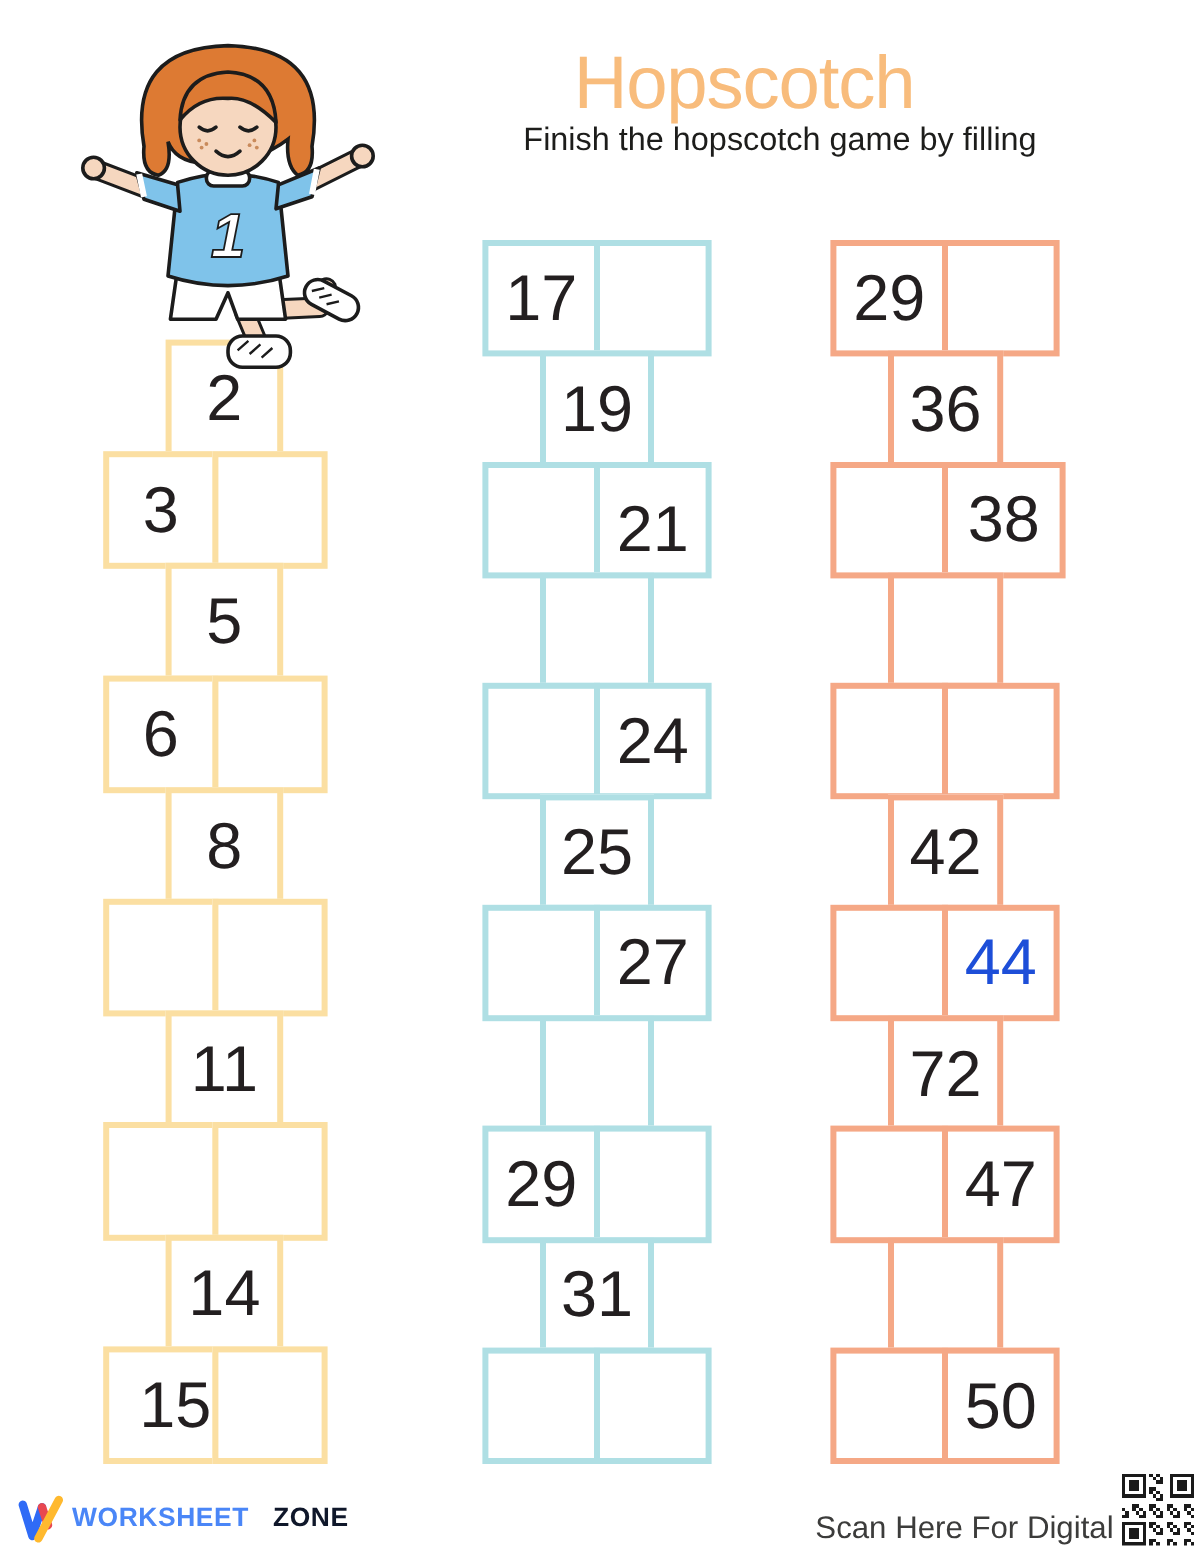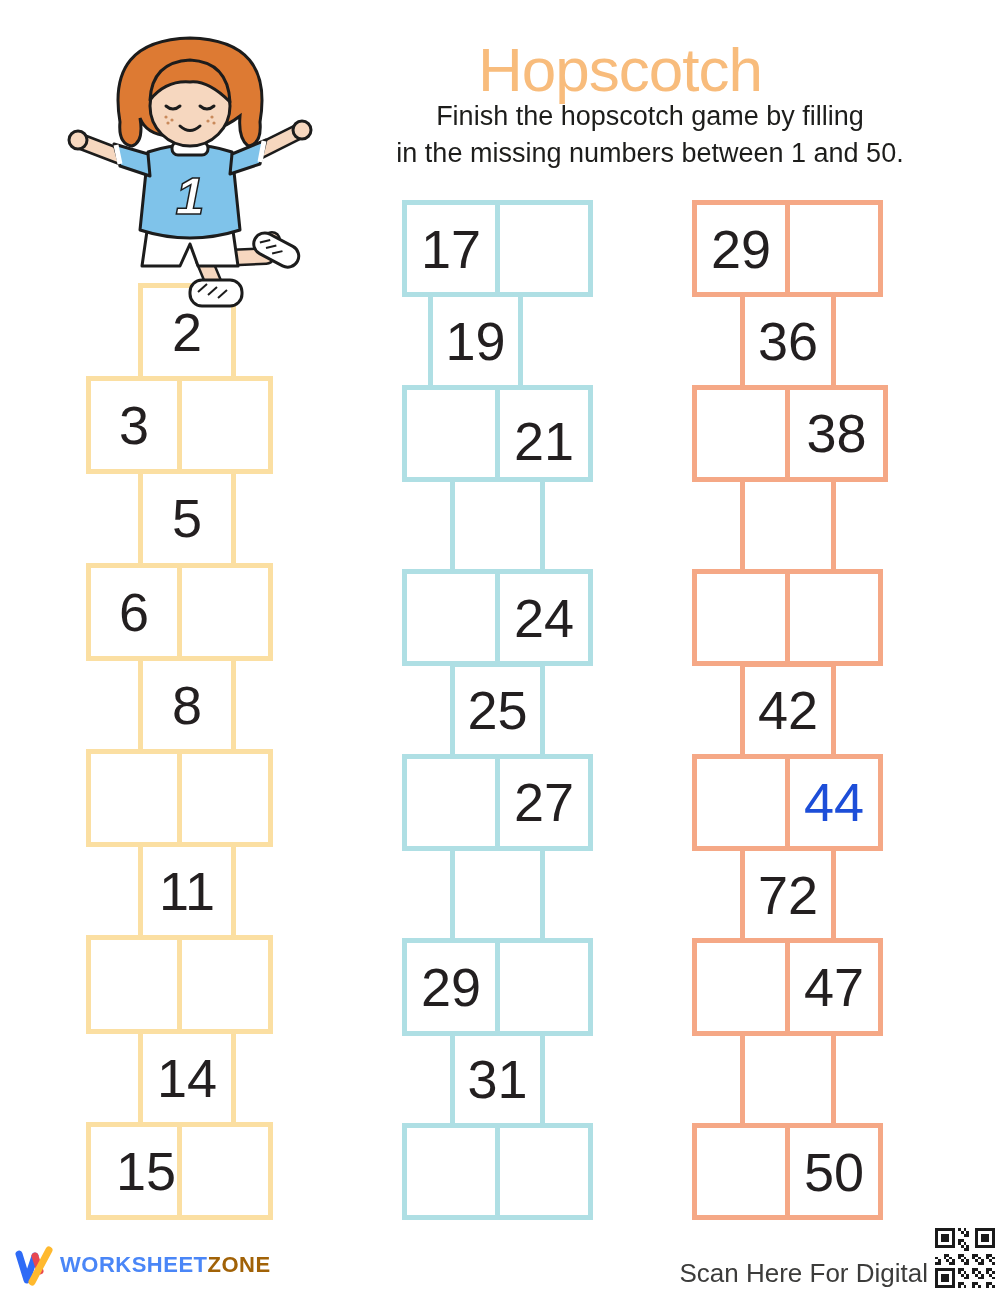--- a/index.html
+++ b/index.html
@@ -17,34 +17,33 @@
   }
   .hcell{
     position:absolute;box-sizing:border-box;background:#ffffff;
     display:flex;align-items:center;justify-content:center;
   }
   .hcell span{font-size:54px;color:#231F20;}
   .girl-wrap{position:absolute;left:62px;top:18px;width:256px;height:296px;z-index:5;}
   .footer-logo{position:absolute;left:14px;top:1244px;display:flex;align-items:center;}
   .logo-text{font-size:22px;font-weight:bold;letter-spacing:.5px;margin-left:6px;}
   .logo-text .t1{color:#4A86F7;}
-  .logo-text .t2{color:#a16207;}
+  .logo-text .t2{color:#0f172a;margin-left:20px;}
   .scan-text{
     position:absolute;left:588px;top:1258px;width:340px;
     font-size:26px;color:#3c3c3b;text-align:right;
   }
   .qr{position:absolute;left:935px;top:1228px;width:60px;height:60px;}
 </style>
 </head>
 <body>
 
 <div class="page-title">Hopscotch</div>
 <div class="subtitle">
   <div>Finish the hopscotch game by filling</div>
-  <div>in the missing numbers between 1 and 50.</div>
 </div>
 
 <div class="girl-wrap">
   <svg width="256" height="296" viewBox="0 0 256 296">
 
     <g>
       <path d="M88 150 L20 124" stroke="#1c1c1c" stroke-width="17" stroke-linecap="round" fill="none"></path>
       <path d="M88 150 L20 124" stroke="#F6D7BF" stroke-width="12" stroke-linecap="round" fill="none"></path>
       <path d="M168 148 L236 114" stroke="#1c1c1c" stroke-width="17" stroke-linecap="round" fill="none"></path>
       <path d="M168 148 L236 114" stroke="#F6D7BF" stroke-width="12" stroke-linecap="round" fill="none"></path>
@@ -150,21 +149,21 @@
       <span style="color: rgb(35, 31, 32);"></span>
     </div>
   </div>
 <div>
     <div class="hcell" style="left: 402px; top: 200px; width: 98px; height: 97.3px; border: 5px solid rgb(175, 223, 228);">
       <span style="color: rgb(35, 31, 32);">17</span>
     </div>
     <div class="hcell" style="left: 495px; top: 200px; width: 98px; height: 97.3px; border: 5px solid rgb(175, 223, 228);">
       <span style="color: rgb(35, 31, 32);"></span>
     </div>
-    <div class="hcell" style="left: 428px; top: 292.3px; width: 95px; height: 97.3px; border: 5px solid rgb(175, 223, 228);">
+    <div class="hcell" style="left: 450px; top: 292.3px; width: 95px; height: 97.3px; border: 5px solid rgb(175, 223, 228);">
       <span style="color: rgb(35, 31, 32);">19</span>
     </div>
     <div class="hcell" style="left: 402px; top: 384.6px; width: 98px; height: 97.3px; border: 5px solid rgb(175, 223, 228);">
       <span style="color: rgb(35, 31, 32);"></span>
     </div>
     <div class="hcell" style="left: 495px; top: 384.6px; width: 98px; height: 97.3px; border: 5px solid rgb(175, 223, 228);">
       <span style="color: rgb(35, 31, 32); margin-top: 16px;">21</span>
     </div>
     <div class="hcell" style="left: 450px; top: 476.9px; width: 95px; height: 97.3px; border: 5px solid rgb(175, 223, 228);">
       <span style="color: rgb(35, 31, 32);"></span>

